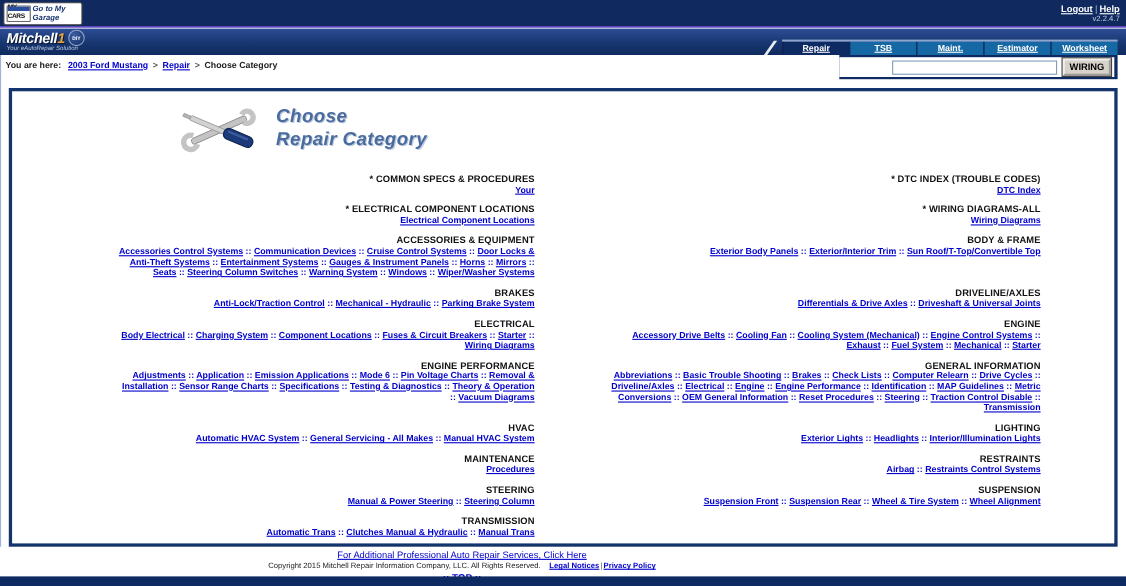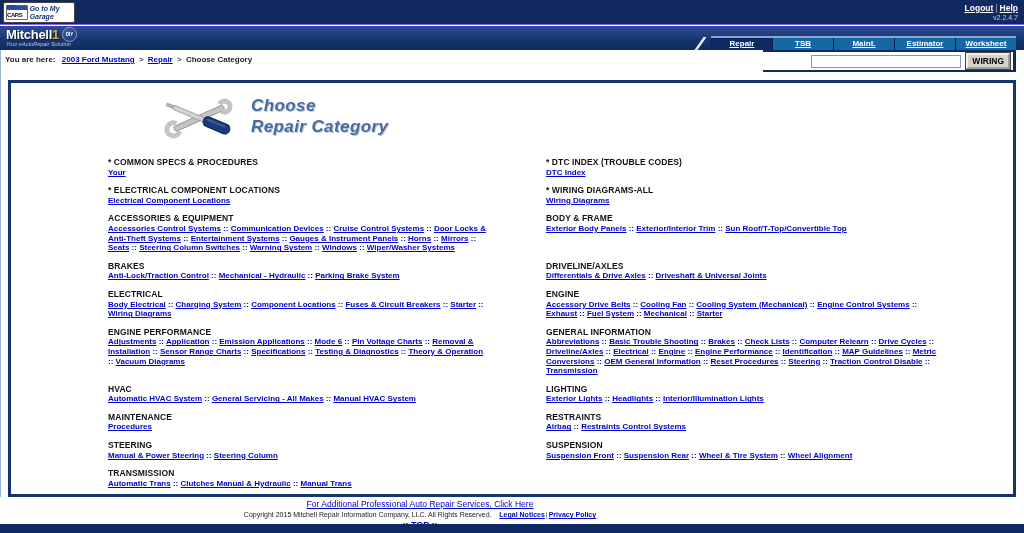--- a/index.html
+++ b/index.html
@@ -14,21 +14,21 @@
   .garage-label { font-size:7px; font-weight:bold; font-style:italic; color:#14306e; line-height:8px; }
   .toplinks { position:absolute; right:6px; top:3px; font-size:8.5px; font-weight:bold; color:#fff; }
   .toplinks a { color:#fff; text-decoration:underline; cursor:pointer; }
   .toplinks .pipe { color:#9db0d6; font-weight:normal; padding:0 2px; }
   .version { position:absolute; right:6px; top:14px; font-size:7px; color:#c3cde4; }
 
   
   .navbar { position:absolute; top:26px; left:0; width:1024px; height:24px; background:linear-gradient(180deg,#2d4d97 0%, #17366f 55%, #0f2a5e 100%); }
   .logo { position:absolute; left:6px; top:1px; }
   .logo-line { display:flex; align-items:center; gap:3px; }
-  .logo-text { color:#fff; font-weight:bold; font-size:13px; letter-spacing:-0.3px; text-shadow:1px 1px 1px rgba(0,0,0,.6); }
+  .logo-text { color:#fff; font-weight:bold; font-style:italic; font-size:13px; letter-spacing:-0.3px; text-shadow:1px 1px 1px rgba(0,0,0,.6); }
   .logo-text .one { color:#e8a33d; }
   .diy-badge { width:15px; height:15px; border-radius:50%; background:radial-gradient(circle at 35% 30%, #3e5fa6, #132b5e); border:1px solid #8fa3cc; color:#fff; font-size:4.5px; font-weight:bold; display:flex; align-items:center; justify-content:center; }
   .tagline { font-size:5.5px; font-style:italic; color:#b9c4de; margin-top:-1px; }
   .tab-bar { position:absolute; right:8px; bottom:0; display:flex; border-top:2px solid #8ea6cf; }
   .tab { width:61px; height:12px; line-height:12px; text-align:center; font-size:8px; font-weight:bold; color:#fff; text-decoration:underline; background:#1568a3; border-left:1px solid #0a2150; cursor:pointer; }
   .tab.active { background:#0d2a63; }
   .slash { position:absolute; right:322px; bottom:0; width:3px; height:13px; background:#e9eef6; transform:skewX(-35deg); }
 
   
   .breadcrumb { position:absolute; top:50px; left:0; width:755px; height:18px; background:#fff; font-size:8px; padding:5px 0 0 5px; color:#222; white-space:nowrap; }
@@ -39,21 +39,21 @@
   .search-strip { position:absolute; top:50px; right:8px; width:253px; height:22px; background:#0d2a63; padding:2px 3px 2px 0; }
   .search-inner { background:#fff; width:100%; height:100%; display:flex; align-items:center; justify-content:flex-end; gap:5px; padding-right:3px; }
   .search-input { width:150px; height:13px; border:1px solid #7f9db9; font-size:9px; padding:0 2px; }
   .search-btn { height:16px; font-size:8.5px; font-weight:bold; font-family:"Liberation Sans", sans-serif; color:#000; background:#d7d3cb; border:2px outset #f2f0ec; outline:1px solid #444; padding:0 4px; cursor:pointer; }
 
   
   .panel { position:absolute; top:80px; left:8px; width:1008px; height:417px; background:#fff; border:3px solid #14356b; overflow:hidden; }
   .title-row { margin:9px 0 0 148px; display:flex; align-items:center; gap:12px; }
   .page-title { color:#4a6b9e; font-style:italic; font-weight:bold; font-size:17px; line-height:21px; letter-spacing:0.4px; text-shadow:1px 1px 0 #bcc8dc; }
 
-  .category-grid { display:grid; grid-template-columns:378px 400px; column-gap:60px; align-items:start; margin:18px 0 0 97px; }
+  .category-grid { display:grid; grid-template-columns:378px 400px; column-gap:60px; align-items:start; margin:18px 0 0 97px;text-align:right; }
   .cat-cell { margin-bottom:9px; line-height:9.6px; }
   .cat-title { font-size:8.5px; font-weight:bold; color:#111; letter-spacing:0.1px; }
   .cat-links { font-size:8px; font-weight:bold; }
   .cat-links a { color:#0000cc; text-decoration:underline; cursor:pointer; }
   .cat-links .lsep { color:#0000cc; text-decoration:none; }
 
   
   .footer { position:absolute; top:499px; left:0; width:840px; text-align:center; }
   .footer-services { font-size:8.5px; }
   .footer-services a { color:#0000cc; text-decoration:underline; cursor:pointer; }

